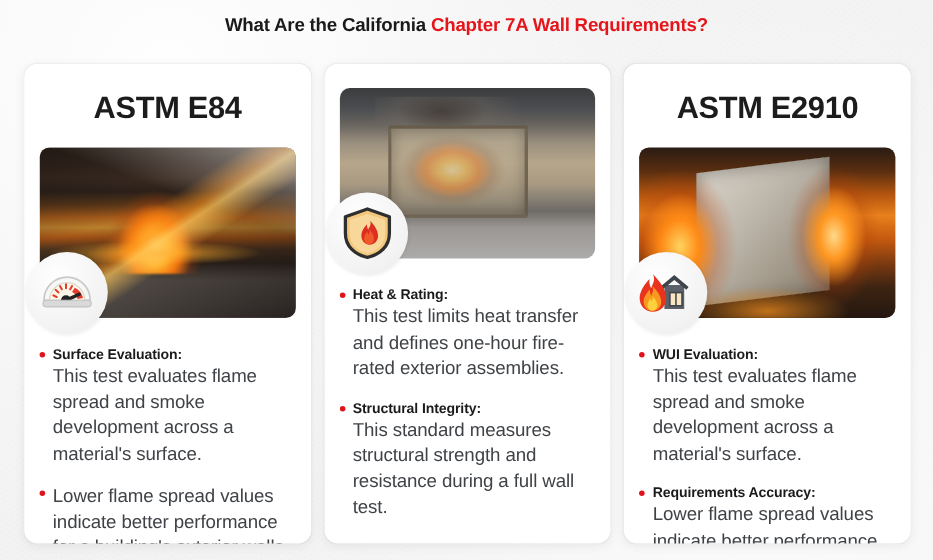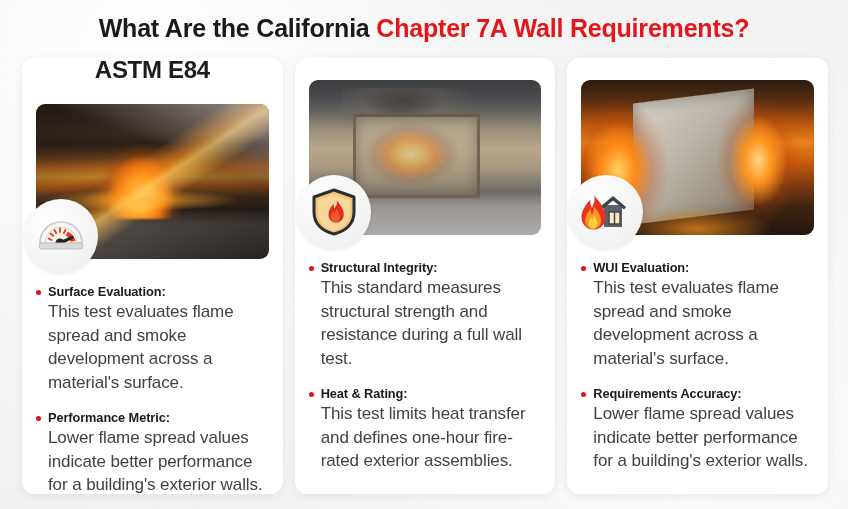--- a/index.html
+++ b/index.html
@@ -28,21 +28,21 @@
       #f3f3f3;
   }
 
   
   .headline {
     position: absolute;
     top: 13px;
     left: 0;
     width: 848px;
     text-align: center;
-    font-size: 25px;
+    font-size: 17px;
     font-weight: 700;
     letter-spacing: -0.2px;
     white-space: nowrap;
     line-height: 1.2;
   }
   .headline .part-dark { color: #1a1a1a; }
   .headline .part-accent { color: #e5161b; }
 
   
   .cards {
@@ -59,22 +59,23 @@
     position: relative;
     flex: 1 1 0;
     background: #ffffff;
     border-radius: 12px;
     box-shadow: 0 2px 10px rgba(0,0,0,0.07), 0 0 1px rgba(0,0,0,0.06);
     padding: 0;
     overflow: hidden;
   }
 
   .card-title {
+    margin-top: 26px;
     text-align: center;
-    font-size: 24px;
+    font-size: 28px;
     font-weight: 700;
     color: #1c1c1c;
     letter-spacing: -0.3px;
     line-height: 1;
   }
 
   
   .photo-wrap {
     position: relative;
     margin: 22px 14px 0 14px;
@@ -281,21 +282,20 @@
         <div class="bullet-item">
           <span class="bullet-dot"></span>
           <div class="bullet-body">
             <div class="bullet-head">Surface Evaluation:</div>
             <div class="bullet-text">This test evaluates flame spread and smoke development across a material's surface.</div>
           </div>
         </div>
         <div class="bullet-item">
           <span class="bullet-dot"></span>
           <div class="bullet-body">
-            <div class="bullet-head">Performance Metric:</div>
             <div class="bullet-text">Lower flame spread values indicate better performance for a building's exterior walls.</div>
           </div>
         </div>
       </div>
     </div>
 
     <div class="card">
 
       <div class="photo-wrap">
         <div class="photo photo-e119"></div>
@@ -307,35 +307,36 @@
             <path d="M25.6 12.6c1.2 4.3-1.1 5.6-1.9 8.2c-.8-1.6-1.2-3.1-1-5c-2.6 2.7-5.2 6.4-5.2 10.6c0 4.7 3.4 8.2 7.6 8.2c4.2 0 7.6-3.5 7.6-8.2c0-5.6-4-10.3-7.1-13.8z" fill="#dd2f21"></path>
             <path d="M24.8 20.4c.9 2.6-.3 3.6-.9 5.2c-.6-1-.8-2-.8-3.1c-1.6 1.7-3.1 4-3.1 6.5c0 2.9 2 5 4.5 5c2.5 0 4.5-2.1 4.5-5c0-3.4-2.4-6.4-4.2-8.6z" fill="#f05a2b"></path>
           </svg>
         </div>
       </div>
 
       <div class="bullets">
         <div class="bullet-item">
           <span class="bullet-dot"></span>
           <div class="bullet-body">
+            <div class="bullet-head">Heat &amp; Rating:</div>
+            <div class="bullet-text">This test limits heat transfer and defines one-hour fire-rated exterior assemblies.</div>
+          </div>
+        </div>
+        <div class="bullet-item">
+          <span class="bullet-dot"></span>
+          <div class="bullet-body">
             <div class="bullet-head">Structural Integrity:</div>
             <div class="bullet-text">This standard measures structural strength and resistance during a full wall test.</div>
           </div>
         </div>
-        <div class="bullet-item">
-          <span class="bullet-dot"></span>
-          <div class="bullet-body">
-            <div class="bullet-head">Heat &amp; Rating:</div>
-            <div class="bullet-text">This test limits heat transfer and defines one-hour fire-rated exterior assemblies.</div>
-          </div>
-        </div>
       </div>
     </div>
 
     <div class="card">
+      <div class="card-title">ASTM E2910</div>
 
       <div class="photo-wrap">
         <div class="photo photo-e2910"></div>
 
         <div class="badge">
           <svg width="56" height="46" viewBox="0 0 56 46" aria-hidden="true">
 
             <path d="M26 16 L44 16 L44 38 L26 38 Z" fill="#5b6168"></path>
             <path d="M22 18 L35 7 L48 18 L46 20.5 L35 11.5 L24 20.5 Z" fill="#3f444a"></path>
             <rect x="31" y="23" width="11" height="12" fill="#f6e6c2" stroke="#3f444a" stroke-width="1.4"></rect>

